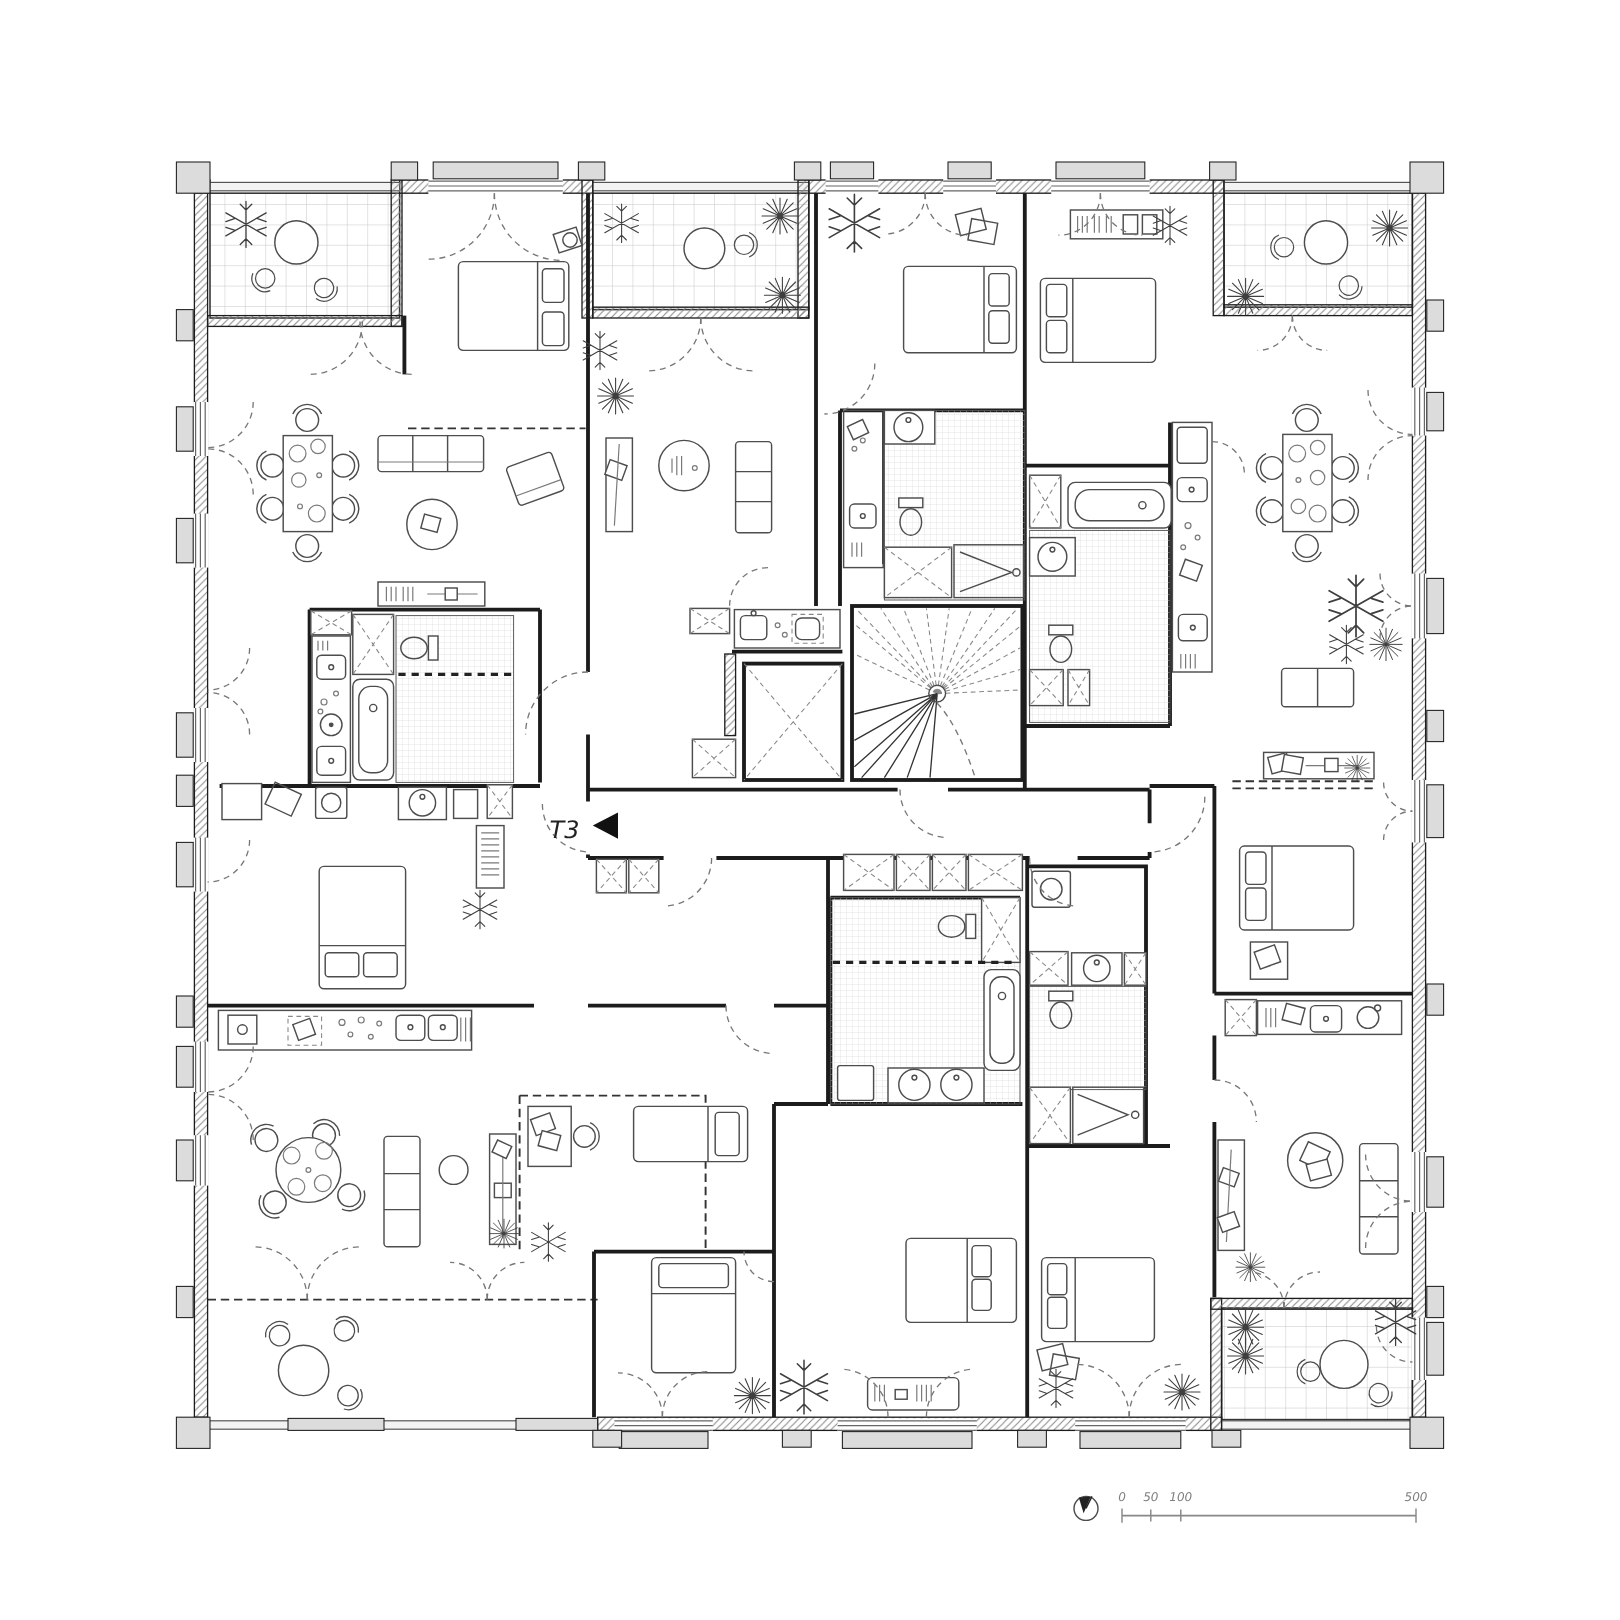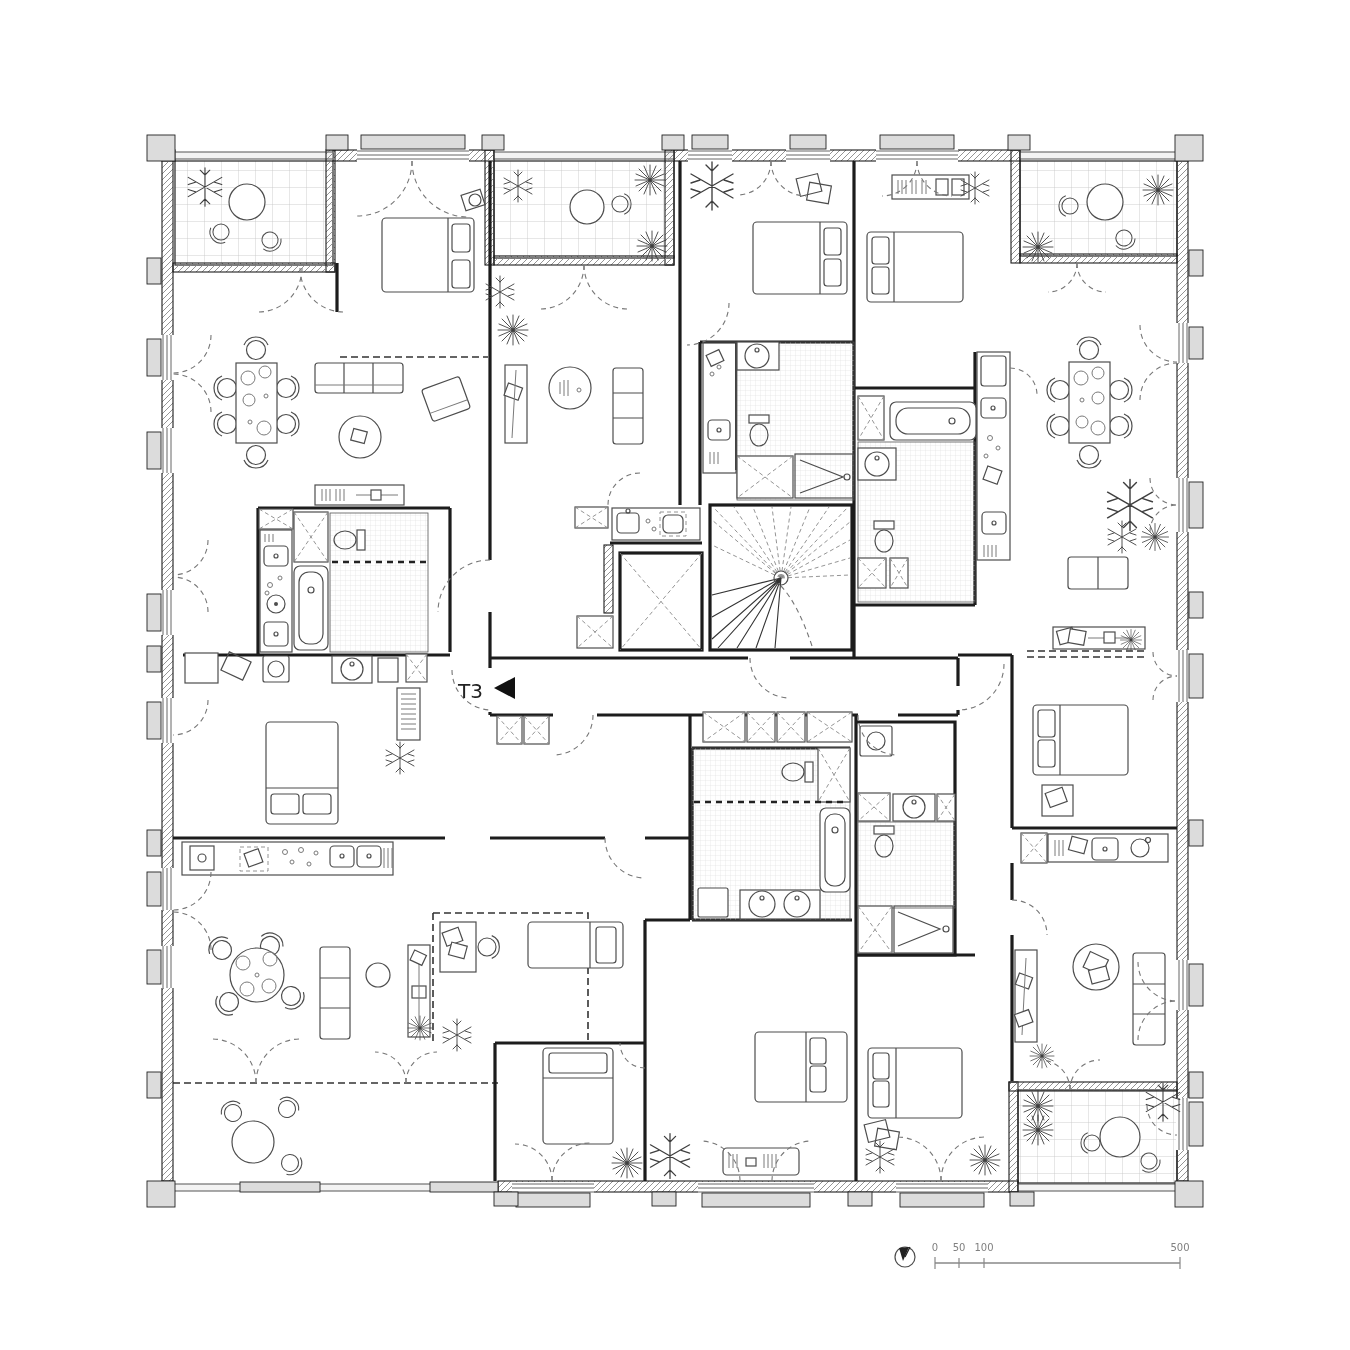--- a/index.html
+++ b/index.html
@@ -1,17 +1,17 @@
 <!DOCTYPE html>
 <html><head>
 <meta charset="utf-8">
 <style>
   html,body{margin:0;padding:0;background:#fff;}
   .page{width:1350px;height:1350px;position:relative;background:#fff;overflow:hidden;
-        font-family:"DejaVu Sans",sans-serif;}
+        font-family:"DejaVu Sans",sans-serif;font-style:italic;}
   svg{display:block}
   
   .w3{stroke:#1c1c1c;stroke-width:3.2;fill:none}
   .w2{stroke:#1c1c1c;stroke-width:1.8;fill:none}
   .thin{stroke:#666;stroke-width:1;fill:none}
   .rail{fill:#f3f3f3;stroke:#555;stroke-width:1}
   .hb{fill:url(#ht);stroke:#1c1c1c;stroke-width:1.1}
   .gb{fill:#dcdcdc;stroke:#222;stroke-width:.9}
   .tile{fill:url(#tl);stroke:#333;stroke-width:1.3}
   .tiles{fill:url(#ts);stroke:#555;stroke-width:.8}

